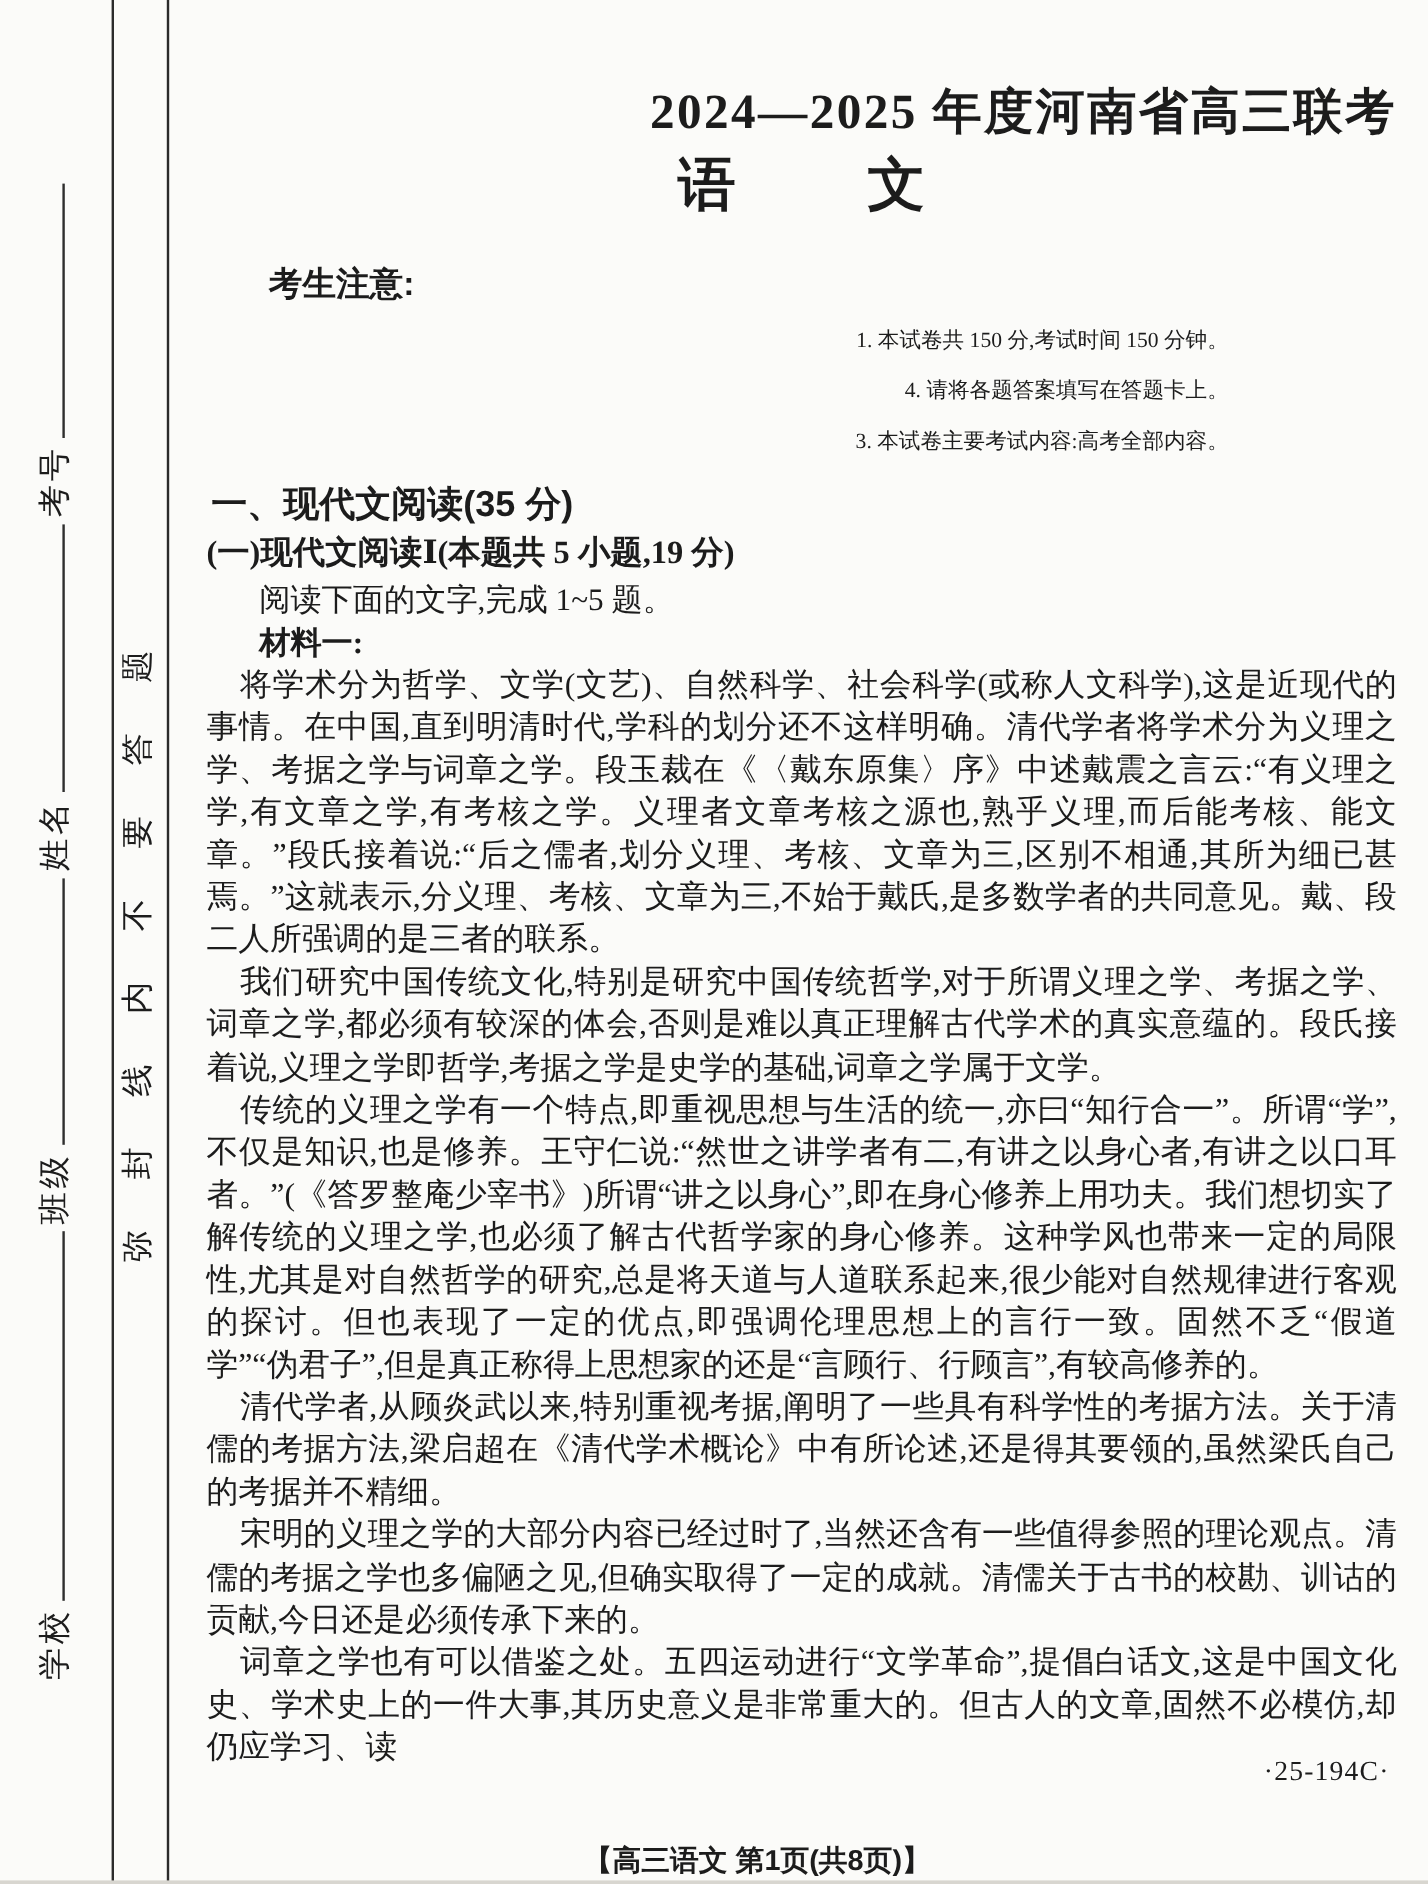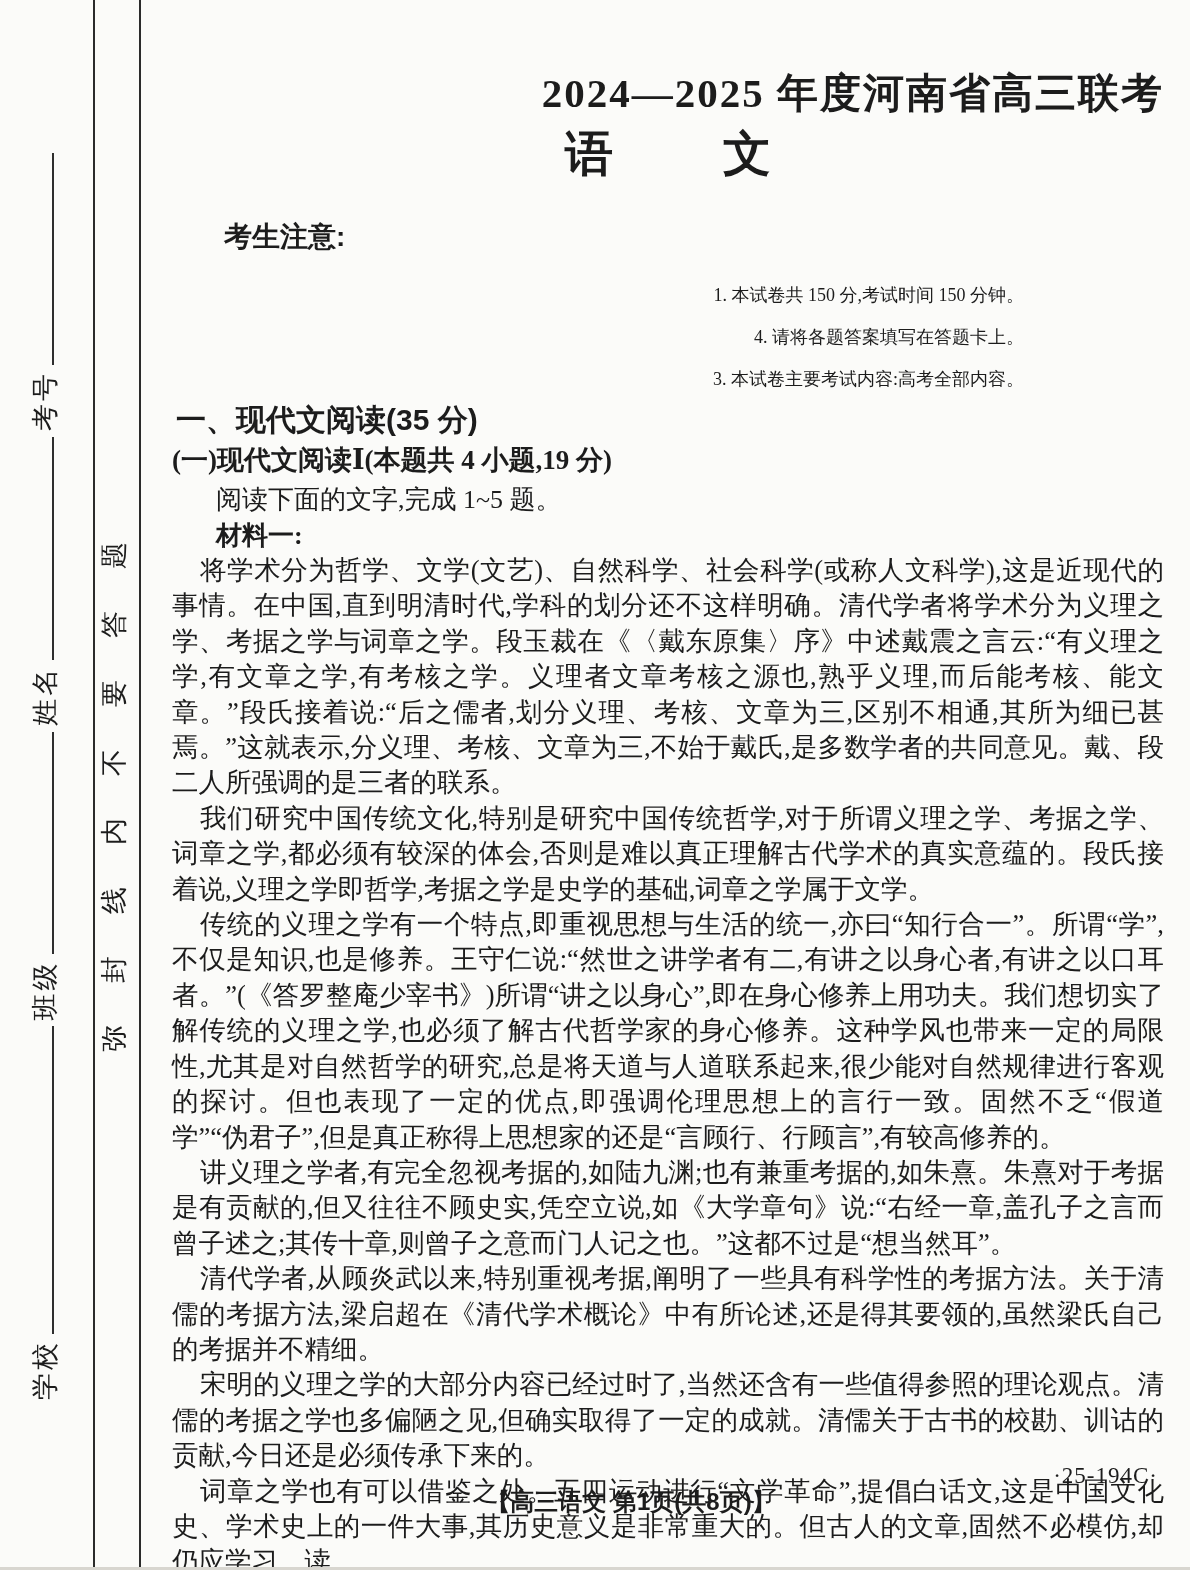--- a/index.html
+++ b/index.html
@@ -29,36 +29,36 @@
   .content{position:absolute;left:172px;width:992px;}
 
   .title1{top:66px;text-align:right;font-weight:700;font-size:41px;letter-spacing:2px;
     font-family:"Liberation Serif","DejaVu Serif",serif;}
   .title2{top:122px;text-align:center;font-weight:700;font-size:48px;
     font-family:"Liberation Sans","DejaVu Sans",sans-serif;}
   .title2 .w1{margin-right:110px;}
 
   .notice{top:218px;left:224px;width:800px;}
   .notice-head{font-family:"Liberation Sans","DejaVu Sans",sans-serif;
-    font-weight:700;font-size:28px;margin-bottom:18px;}
+    font-weight:700;font-size:28px;margin-bottom:6px;}
   .notice-item{font-size:18px;line-height:42px;text-align:right;}
 
   .sec-h1{top:400px;left:176px;font-family:"Liberation Sans","DejaVu Sans",sans-serif;
     font-weight:700;font-size:30px;}
   .sec-h2{top:442px;font-weight:600;font-size:27px;}
   .instruction{top:482px;left:216px;font-size:26px;}
   .material{top:518px;left:216px;font-weight:600;font-size:26px;}
 
   .article{top:553px;font-size:26.5px;line-height:35.4px;text-align:justify;}
   .article p{margin:0;text-indent:28px;}
 
   .footer{top:1486px;height:30px;}
   .page-label{position:absolute;left:0;right:0;text-align:center;
     transform:translateX(-37px);
-    font-family:"Liberation Sans","DejaVu Sans",sans-serif;font-weight:600;font-size:24px;}
+    font-family:"Liberation Sans","DejaVu Sans",sans-serif;font-weight:600;font-size:24px;margin-top:48px;}
   .code-label{position:absolute;right:32px;top:1px;font-size:23px;letter-spacing:1px;}
 
   .scan-edge{position:absolute;left:0;bottom:0;width:100%;height:3px;background:#d8d6d0;}
 </style>
 </head>
 <body>
 
 <div class="vline l1"></div>
 <div class="vline l2"></div>
 
@@ -83,29 +83,28 @@
 </div>
 
 <div class="content notice">
   <div class="notice-head">考生注意:</div>
   <div class="notice-item">1. 本试卷共 150 分,考试时间 150 分钟。</div>
   <div class="notice-item">4. 请将各题答案填写在答题卡上。</div>
   <div class="notice-item">3. 本试卷主要考试内容:高考全部内容。</div>
 </div>
 
 <div class="content sec-h1">一、现代文阅读(35 分)</div>
-<div class="content sec-h2">(一)现代文阅读Ⅰ(本题共 4 小题,19 分)</div>
+<div class="content sec-h2">(一)现代文阅读Ⅰ(本题共 5 小题,19 分)</div>
 <div class="content instruction">阅读下面的文字,完成 1~5 题。</div>
 <div class="content material">材料一:</div>
 
 <div class="content article">
   <p>将学术分为哲学、文学(文艺)、自然科学、社会科学(或称人文科学),这是近现代的事情。在中国,直到明清时代,学科的划分还不这样明确。清代学者将学术分为义理之学、考据之学与词章之学。段玉裁在《〈戴东原集〉序》中述戴震之言云:“有义理之学,有文章之学,有考核之学。义理者文章考核之源也,熟乎义理,而后能考核、能文章。”段氏接着说:“后之儒者,划分义理、考核、文章为三,区别不相通,其所为细已甚焉。”这就表示,分义理、考核、文章为三,不始于戴氏,是多数学者的共同意见。戴、段二人所强调的是三者的联系。</p>
   <p>我们研究中国传统文化,特别是研究中国传统哲学,对于所谓义理之学、考据之学、词章之学,都必须有较深的体会,否则是难以真正理解古代学术的真实意蕴的。段氏接着说,义理之学即哲学,考据之学是史学的基础,词章之学属于文学。</p>
   <p>传统的义理之学有一个特点,即重视思想与生活的统一,亦曰“知行合一”。所谓“学”,不仅是知识,也是修养。王守仁说:“然世之讲学者有二,有讲之以身心者,有讲之以口耳者。”(《答罗整庵少宰书》)所谓“讲之以身心”,即在身心修养上用功夫。我们想切实了解传统的义理之学,也必须了解古代哲学家的身心修养。这种学风也带来一定的局限性,尤其是对自然哲学的研究,总是将天道与人道联系起来,很少能对自然规律进行客观的探讨。但也表现了一定的优点,即强调伦理思想上的言行一致。固然不乏“假道学”“伪君子”,但是真正称得上思想家的还是“言顾行、行顾言”,有较高修养的。</p>
-  <p>讲义理之学者,有完全忽视考据的,如陆九渊;也有兼重考据的,如朱熹。朱熹对于考据是有贡献的,但又往往不顾史实,凭空立说,如《大学章句》说:“右经一章,盖孔子之言而曾子述之;其传十章,则曾子之意而门人记之也。”这都不过是“想当然耳”。</p>
   <p>清代学者,从顾炎武以来,特别重视考据,阐明了一些具有科学性的考据方法。关于清儒的考据方法,梁启超在《清代学术概论》中有所论述,还是得其要领的,虽然梁氏自己的考据并不精细。</p>
   <p>宋明的义理之学的大部分内容已经过时了,当然还含有一些值得参照的理论观点。清儒的考据之学也多偏陋之见,但确实取得了一定的成就。清儒关于古书的校勘、训诂的贡献,今日还是必须传承下来的。</p>
   <p>词章之学也有可以借鉴之处。五四运动进行“文学革命”,提倡白话文,这是中国文化史、学术史上的一件大事,其历史意义是非常重大的。但古人的文章,固然不必模仿,却仍应学习、读</p>
 </div>
 
 <div class="content footer">
   <div class="page-label">【高三语文 第1页(共8页)】</div>
 </div>
 <div class="code-label" style="position:absolute;top:1463px;">·25-194C·</div>
 

